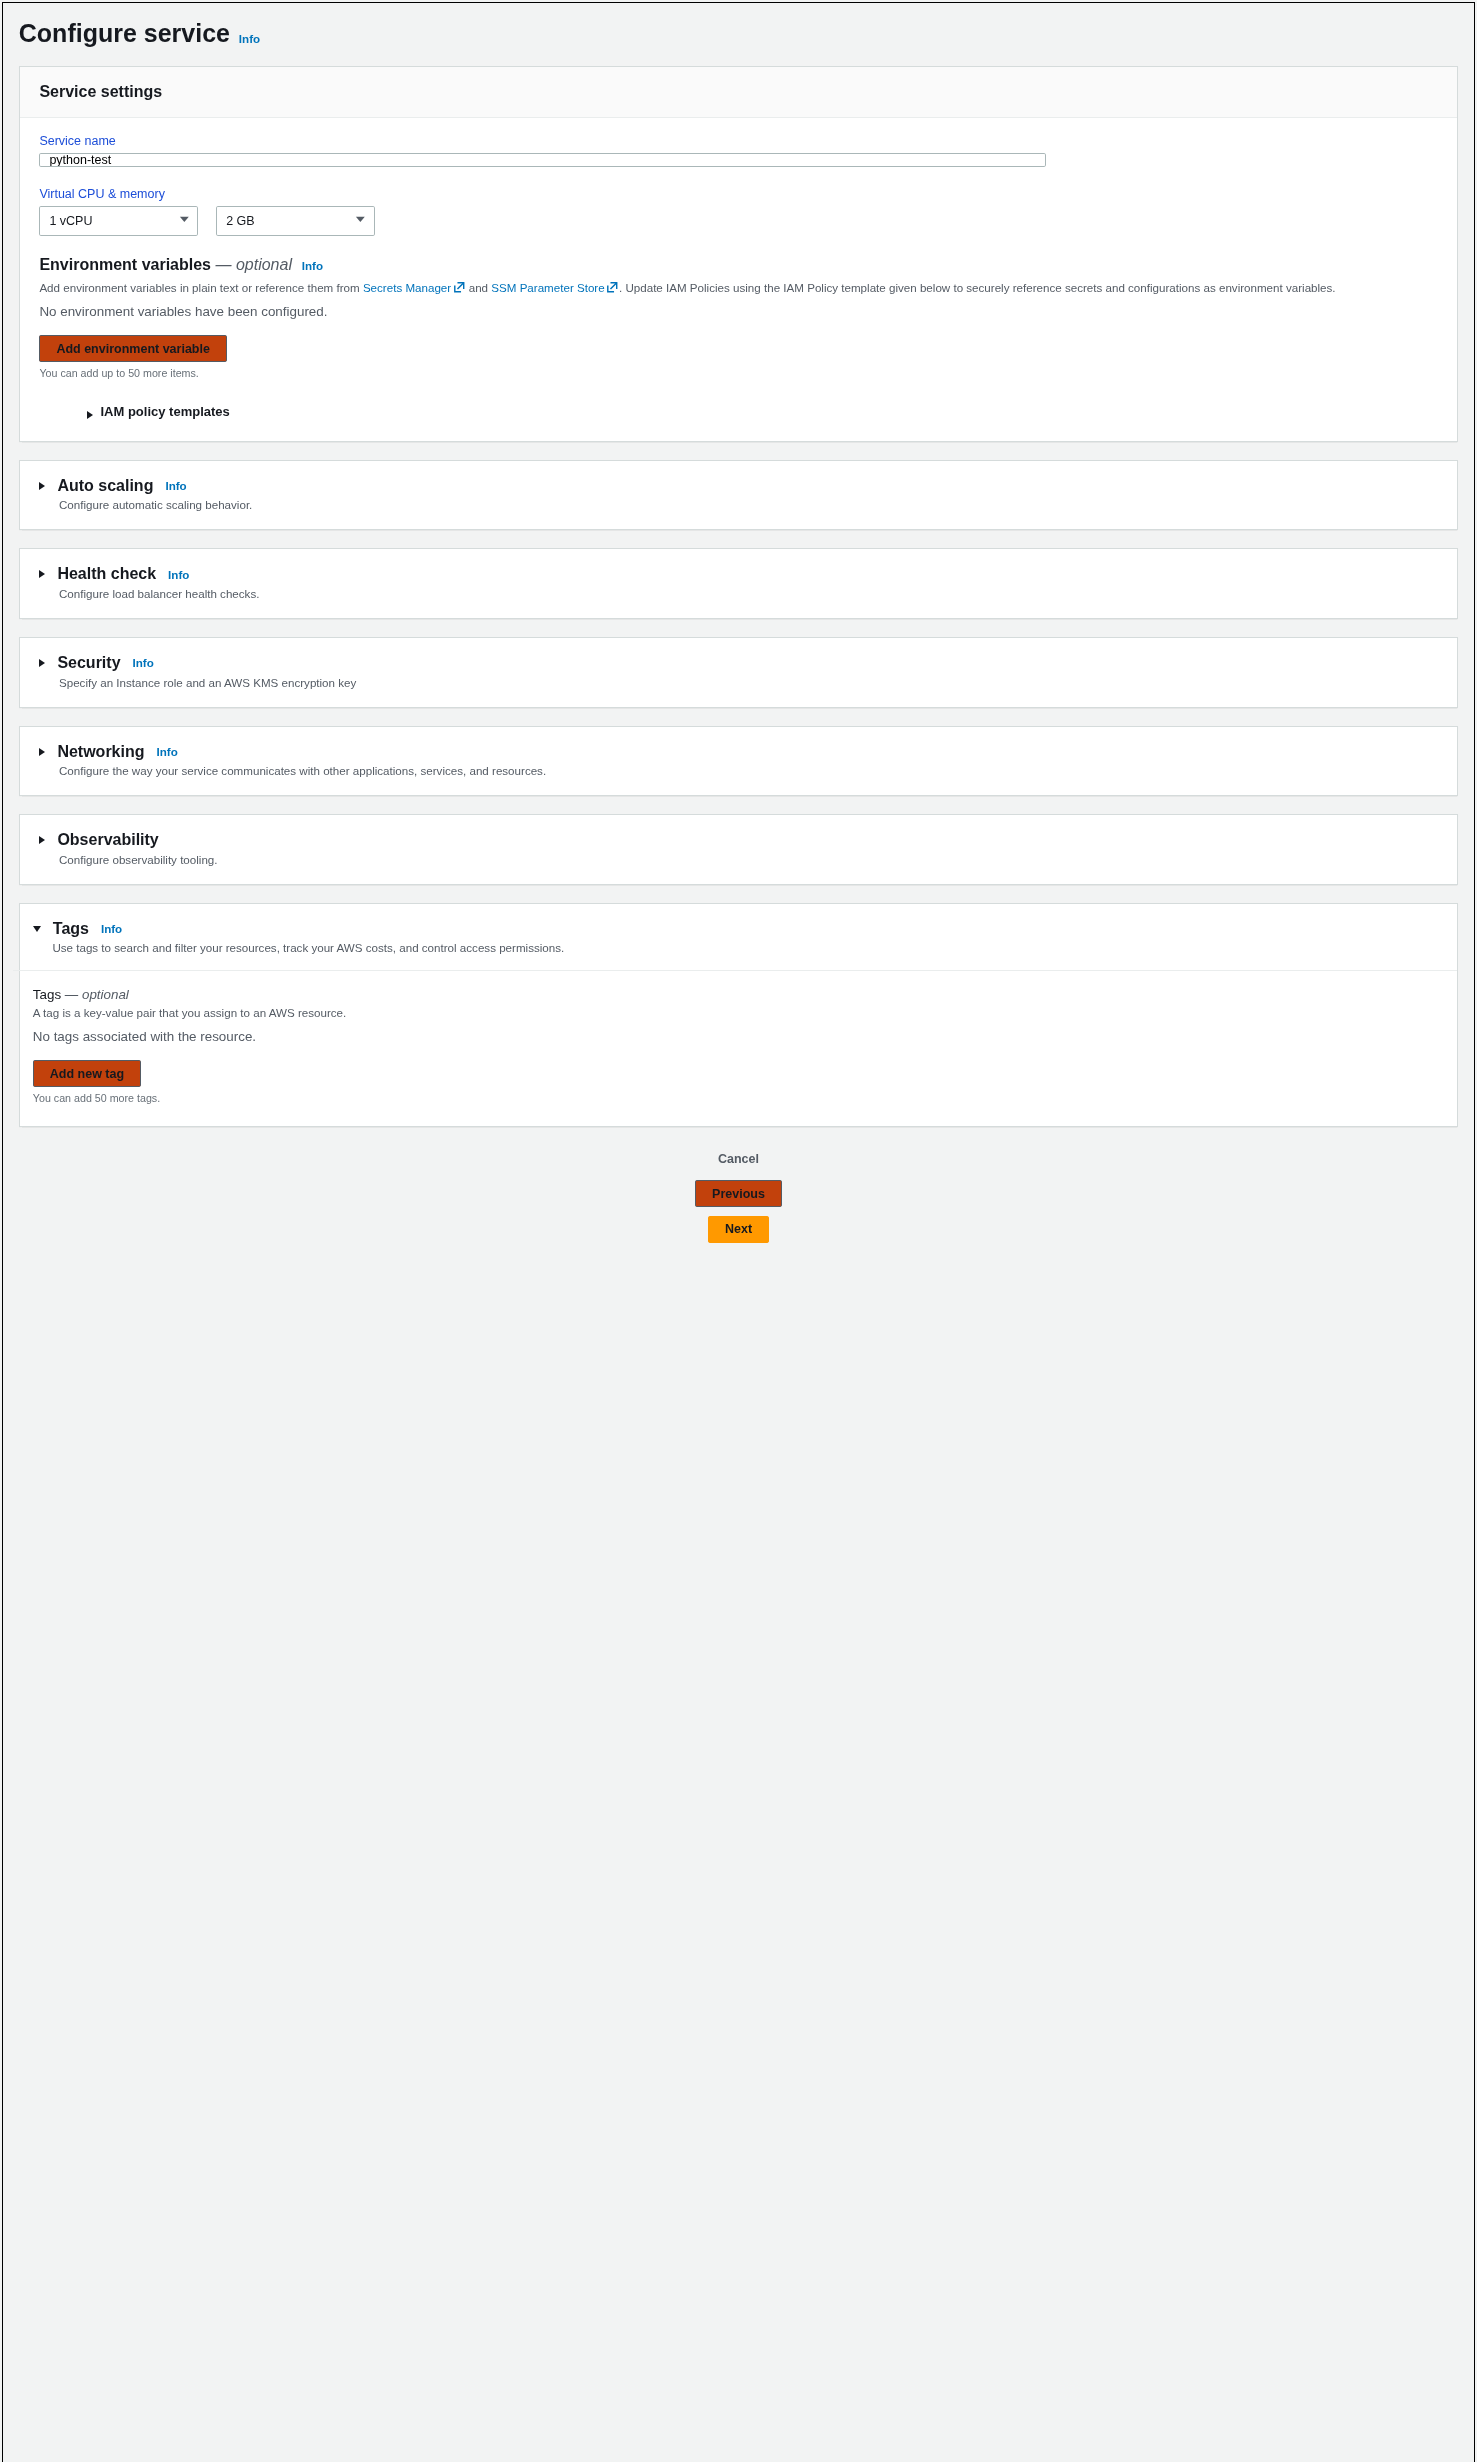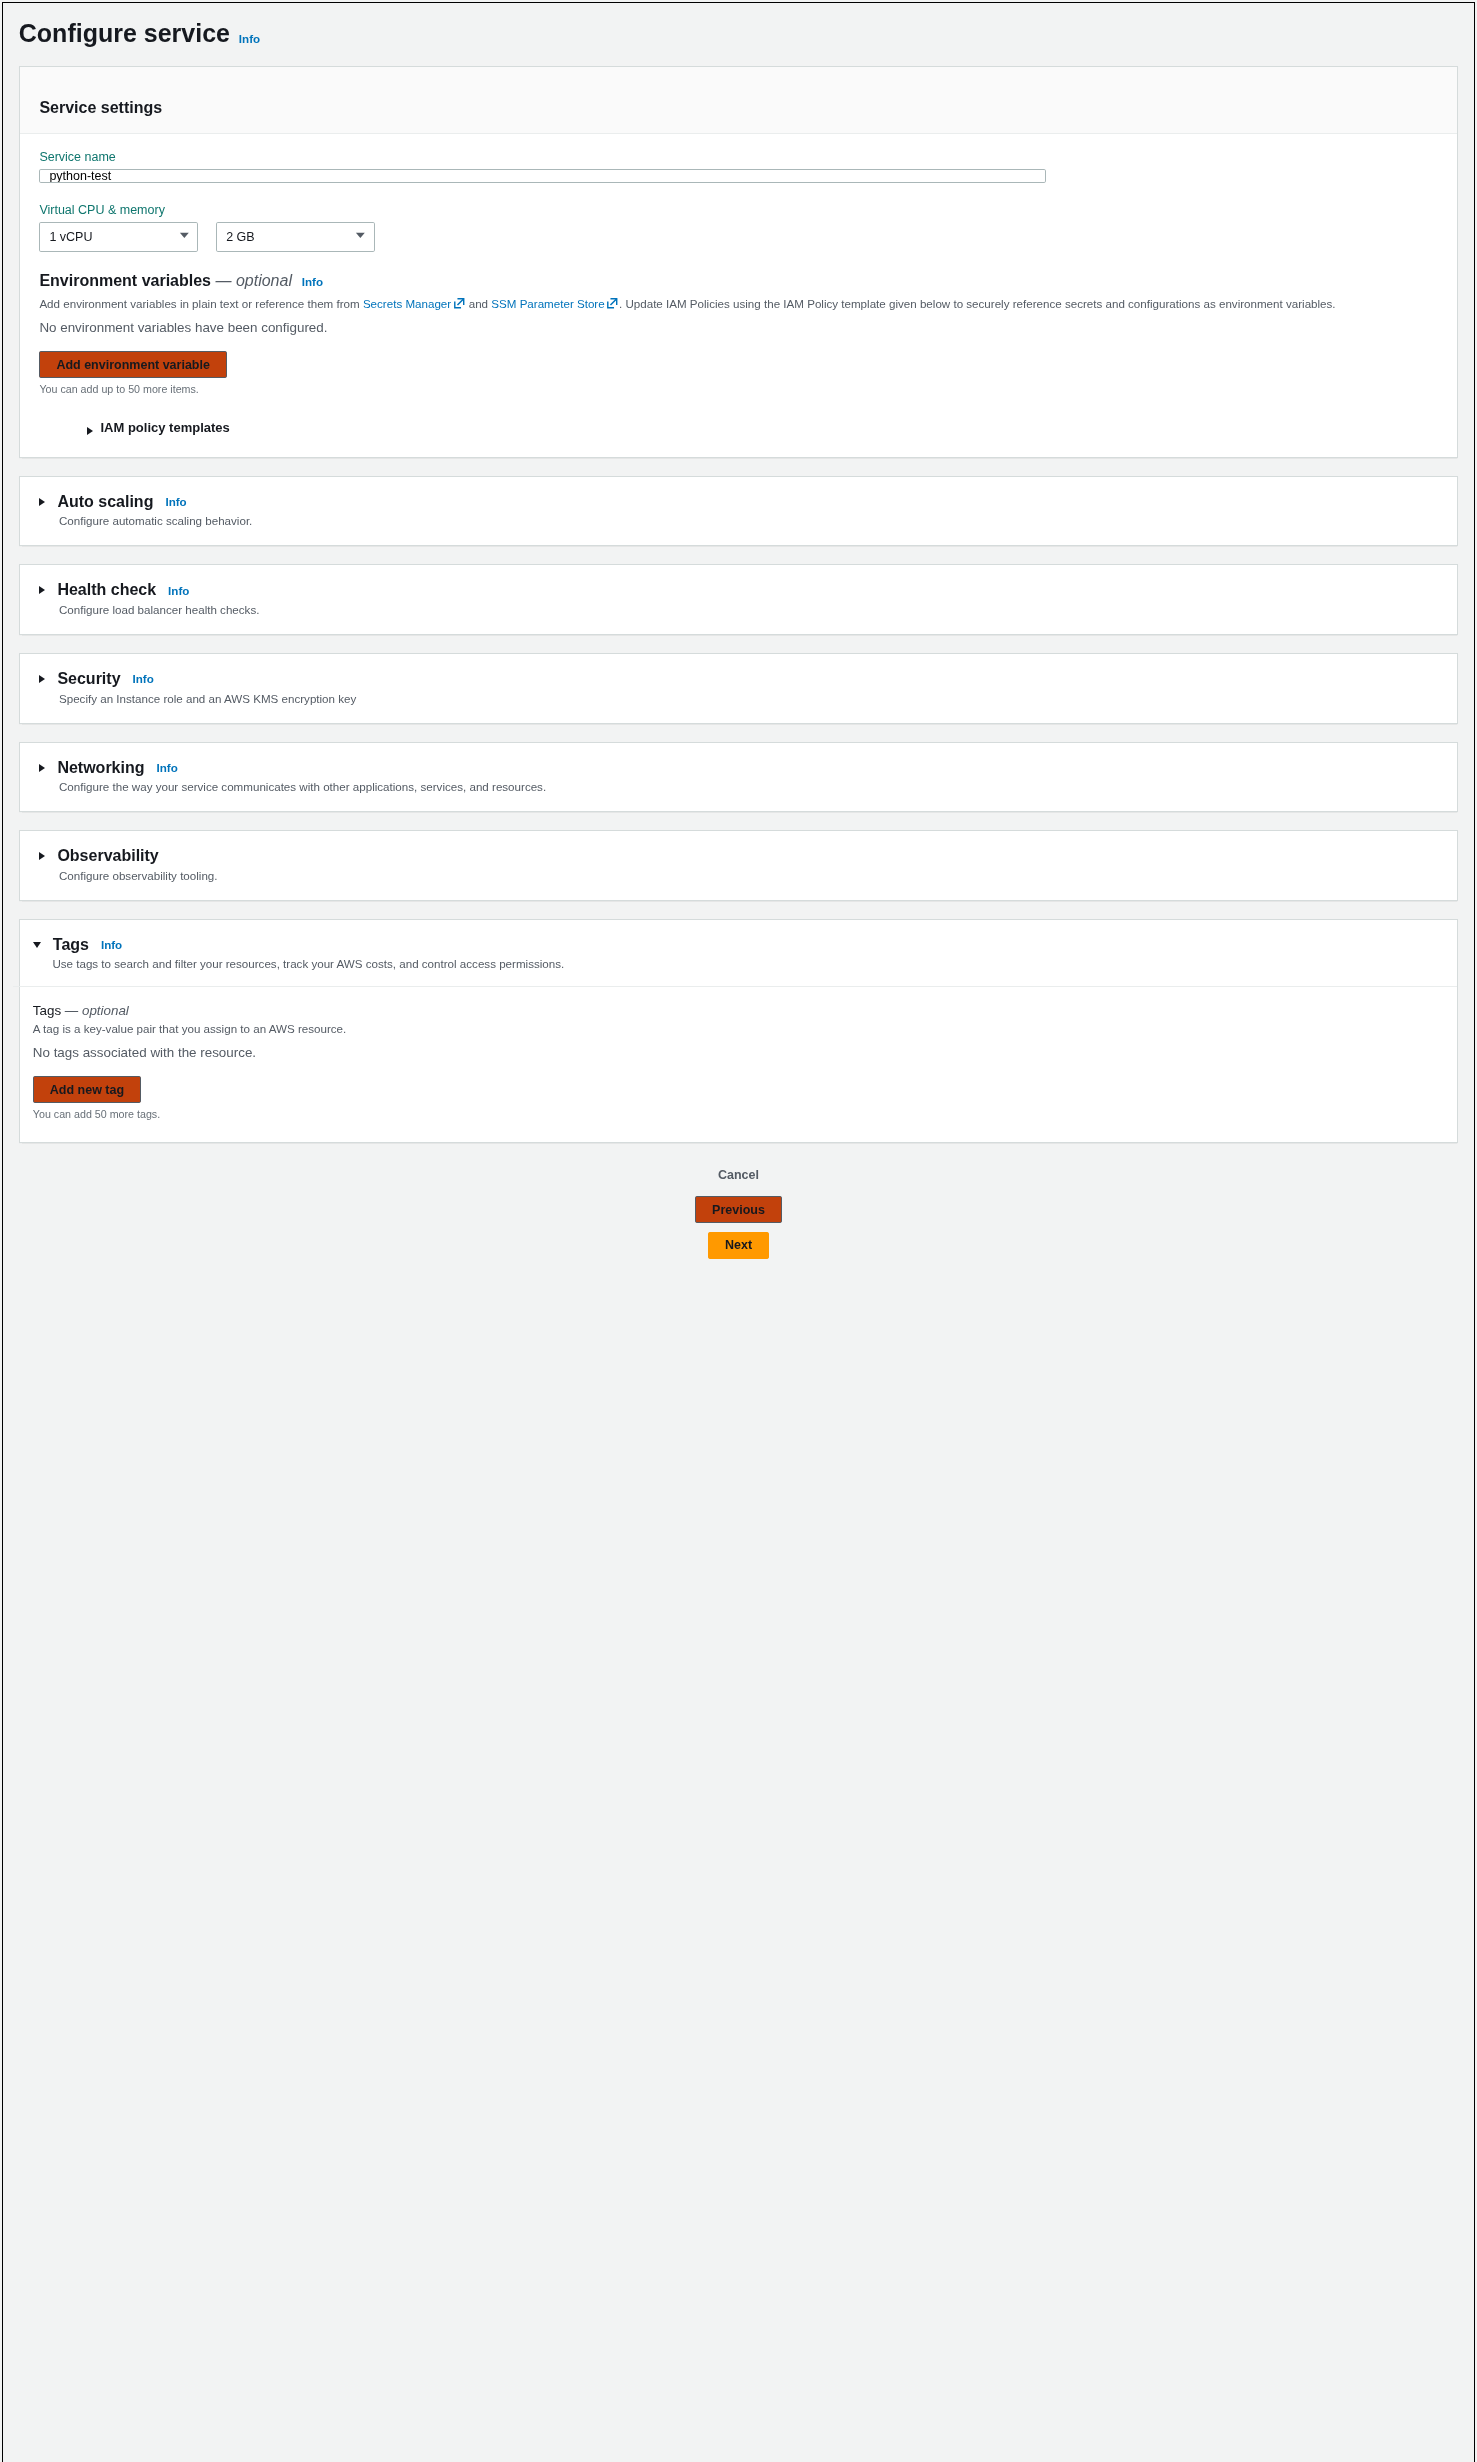--- a/index.html
+++ b/index.html
@@ -36,28 +36,27 @@
     margin-top: 18px;
   }
   .panel-header {
     padding: 16px 19.6px 16px 19.6px;
     border-bottom: 0.9px solid #eaeded;
     background: #fafafa;
   }
   .panel-header h2 {
     font-size: 16px;
     font-weight: 700;
-    margin-top: 16px;
   }
   .panel-body {
     padding: 16px 19.6px 21.4px 19.6px;
   }
   .form-label {
     font-size: 12.5px;
-    color: #0f766e;
+    color: #1d4ed8;
     margin-bottom: 5.4px;
     display: block;
   }
   .text-input {
     width: 72%;
     padding: 5.4px 9px;
     border: 0.9px solid #aab7b8;
     border-radius: 1.8px;
     font-size: 12.5px;
     height: 14px;

